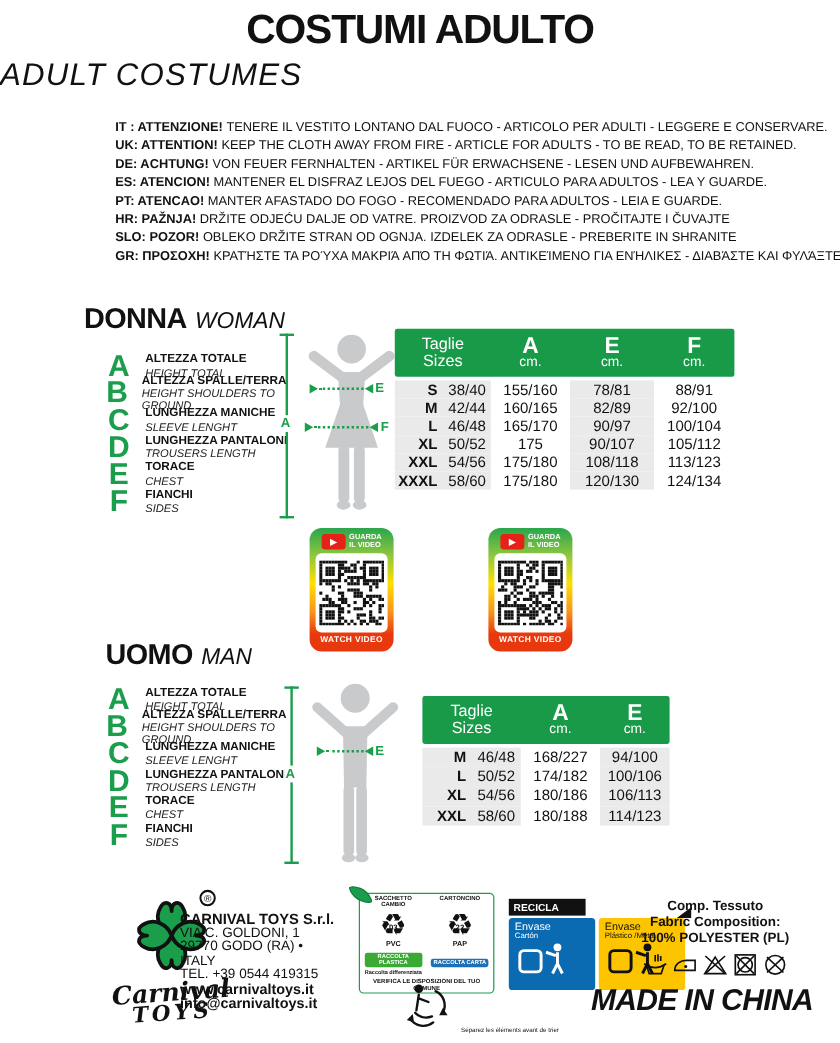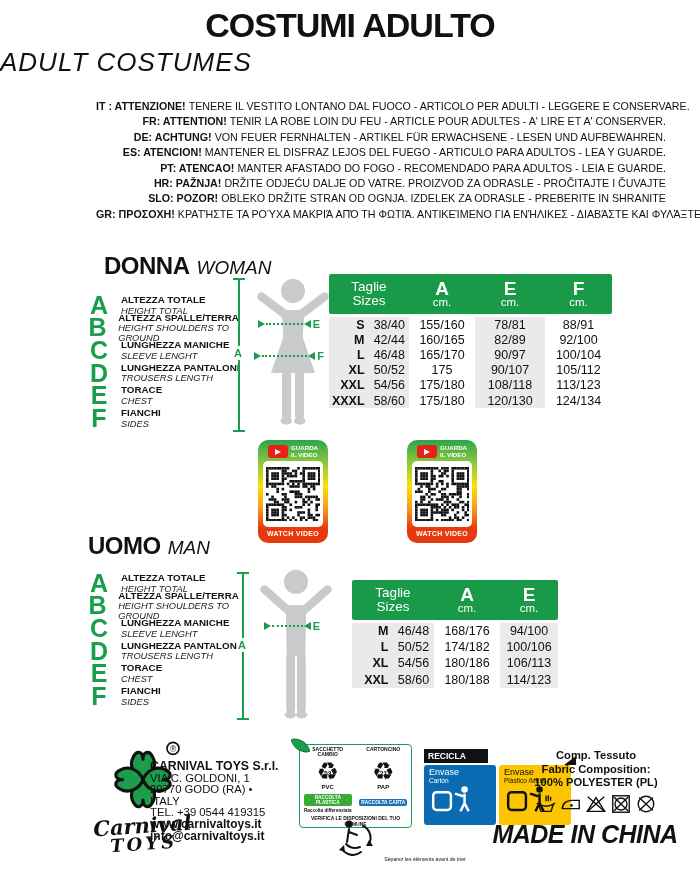--- a/index.html
+++ b/index.html
@@ -6,21 +6,21 @@
   .page{position:relative;width:700px;height:869px;background:#fff;overflow:hidden;
         font-family:"Liberation Sans",sans-serif;color:#111;}
 
   
   .title{position:absolute;top:6px;left:0;width:100%;text-align:center;
          font-size:34px;font-weight:bold;letter-spacing:-1px;}
   .subtitle{position:absolute;top:47px;left:0;width:100%;text-align:left;
             font-size:26px;font-style:italic;letter-spacing:1px;}
 
   
-  .warnings{position:absolute;left:96px;top:100px;width:570px;text-align:right;}
+  .warnings{position:absolute;left:96px;top:100px;width:570px;}
   .warnline{height:15.4px;font-size:10.7px;white-space:nowrap;}
   .warnline b{margin-right:3px;}
 
   
   .sec-heading{position:absolute;white-space:nowrap;}
   .h-it{font-size:24px;font-weight:bold;letter-spacing:-0.5px;}
   .h-en{font-size:19px;font-style:italic;margin-left:7px;}
 
   
   .measure-list{position:absolute;width:170px;}
@@ -140,30 +140,30 @@
 </head>
 <body>
 
 <div class="page">
 
   <div class="title">COSTUMI ADULTO</div>
   <div class="subtitle">ADULT COSTUMES</div>
 
   <div class="warnings">
     <div class="warnline"><b>IT : ATTENZIONE!</b><span>TENERE IL VESTITO LONTANO DAL FUOCO - ARTICOLO PER ADULTI - LEGGERE E CONSERVARE.</span></div>
-    <div class="warnline"><b>FR: ATTENTION!</b><span>TENIR LA ROBE LOIN DU FEU - ARTICLE POUR ADULTES - A' LIRE ET A' CONSERVER.</span></div>
+    <div class="warnline"><b>UK: ATTENTION!</b><span>KEEP THE CLOTH AWAY FROM FIRE - ARTICLE FOR ADULTS - TO BE READ, TO BE RETAINED.</span></div>
     <div class="warnline"><b>DE: ACHTUNG!</b><span>VON FEUER FERNHALTEN - ARTIKEL FÜR ERWACHSENE - LESEN UND AUFBEWAHREN.</span></div>
     <div class="warnline"><b>ES: ATENCION!</b><span>MANTENER EL DISFRAZ LEJOS DEL FUEGO - ARTICULO PARA ADULTOS - LEA Y GUARDE.</span></div>
     <div class="warnline"><b>PT: ATENCAO!</b><span>MANTER AFASTADO DO FOGO - RECOMENDADO PARA ADULTOS - LEIA E GUARDE.</span></div>
     <div class="warnline"><b>HR: PAŽNJA!</b><span>DRŽITE ODJEĆU DALJE OD VATRE. PROIZVOD ZA ODRASLE - PROČITAJTE I ČUVAJTE</span></div>
     <div class="warnline"><b>SLO: POZOR!</b><span>OBLEKO DRŽITE STRAN OD OGNJA. IZDELEK ZA ODRASLE - PREBERITE IN SHRANITE</span></div>
     <div class="warnline"><b>GR: ΠΡΟΣΟΧΗ!</b><span>ΚΡΑΤΉΣΤΕ ΤΑ ΡΟΎΧΑ ΜΑΚΡΙΆ ΑΠΌ ΤΗ ΦΩΤΙΆ. ΑΝΤΙΚΕΊΜΕΝΟ ΓΙΑ ΕΝΉΛΙΚΕΣ - ΔΙΑΒΆΣΤΕ ΚΑΙ ΦΥΛΆΞΤΕ</span></div>
   </div>
 
-  <div class="sec-heading" style="left:104px;top:252px;">
+  <div class="sec-heading" style="left:70px;top:252px;">
     <span class="h-it">DONNA</span><span class="h-en">WOMAN</span>
   </div>
 
   <div class="measure-list" style="left:86px;top:294px;">
     <div class="m-item">
         <span class="m-letter">A</span>
         <span class="m-text">
           <span class="m-it">ALTEZZA TOTALE</span>
           <span class="m-en">HEIGHT TOTAL</span>
         </span>
@@ -880,21 +880,21 @@
           <span class="th-letter">E</span>
           <span class="th-unit">cm.</span>
         </div>
     </div>
     <div class="tbody">
       <div class="trow">
         <div class="cell csize">
             <span class="sz">M</span>
             <span class="ft">46/48</span>
           </div>
-        <div class="cell">168/176</div>
+        <div class="cell">168/227</div>
           <div class="cell">94/100</div>
       </div>
       <div class="trow">
         <div class="cell csize">
             <span class="sz">L</span>
             <span class="ft">50/52</span>
           </div>
         <div class="cell">174/182</div>
           <div class="cell">100/106</div>
       </div>

